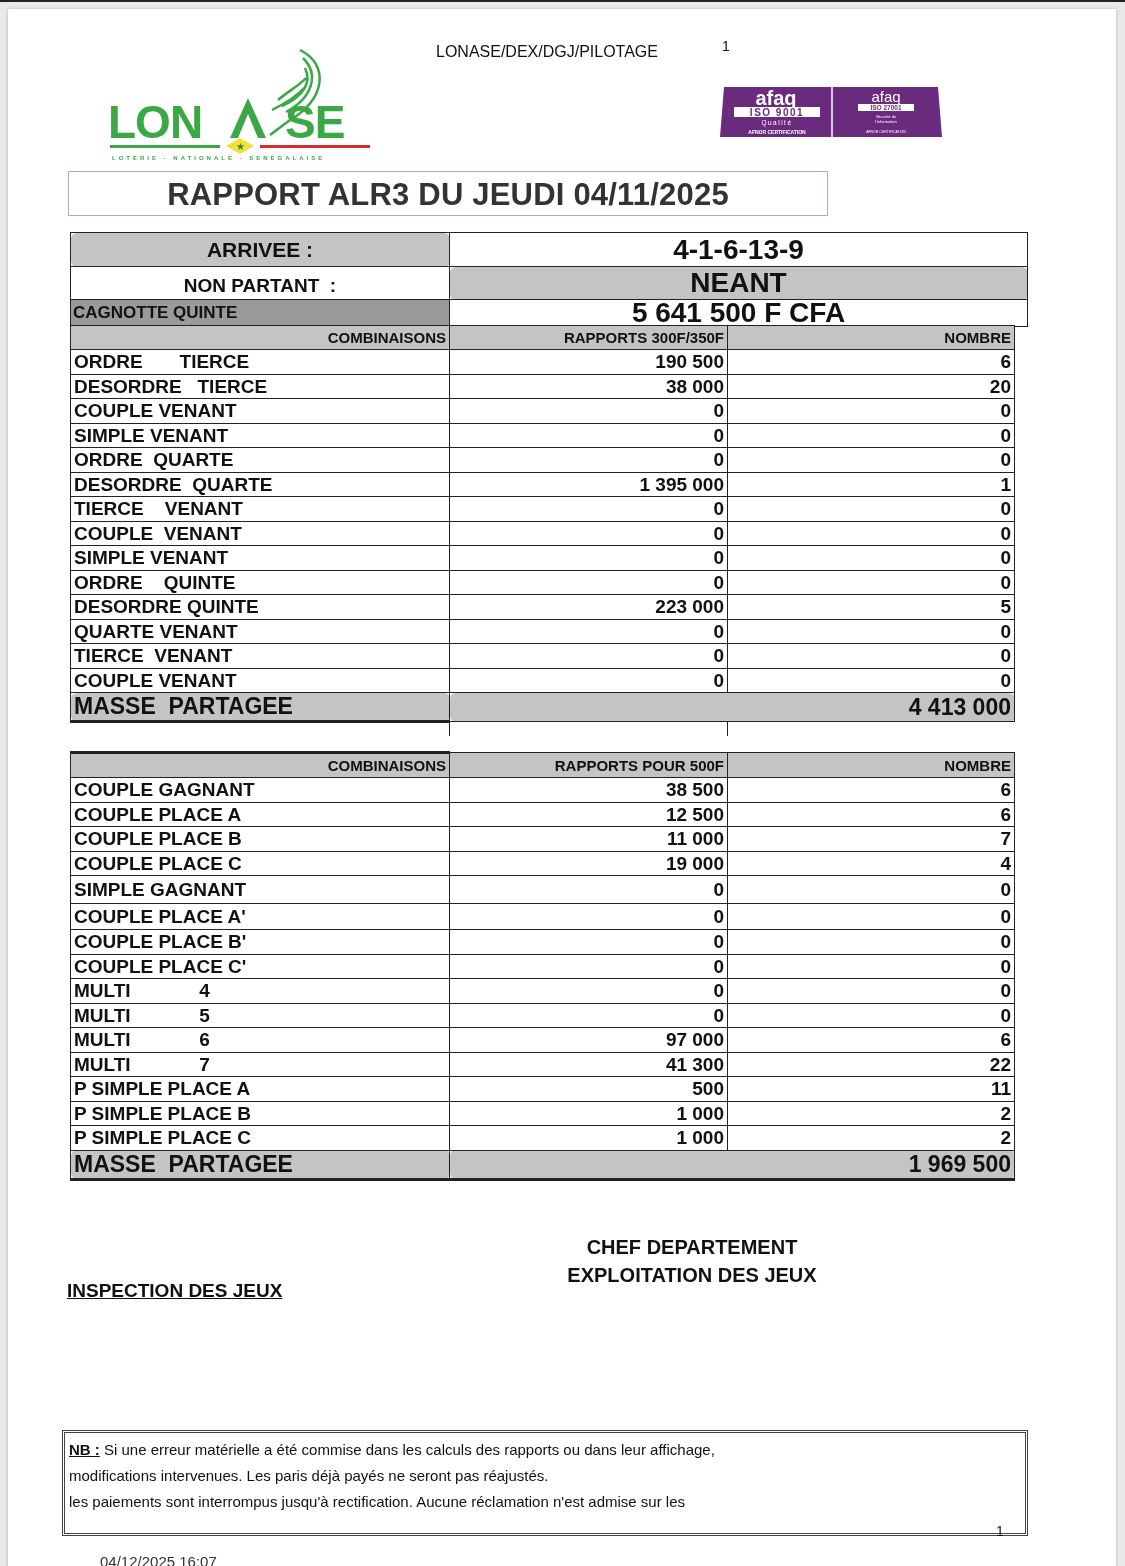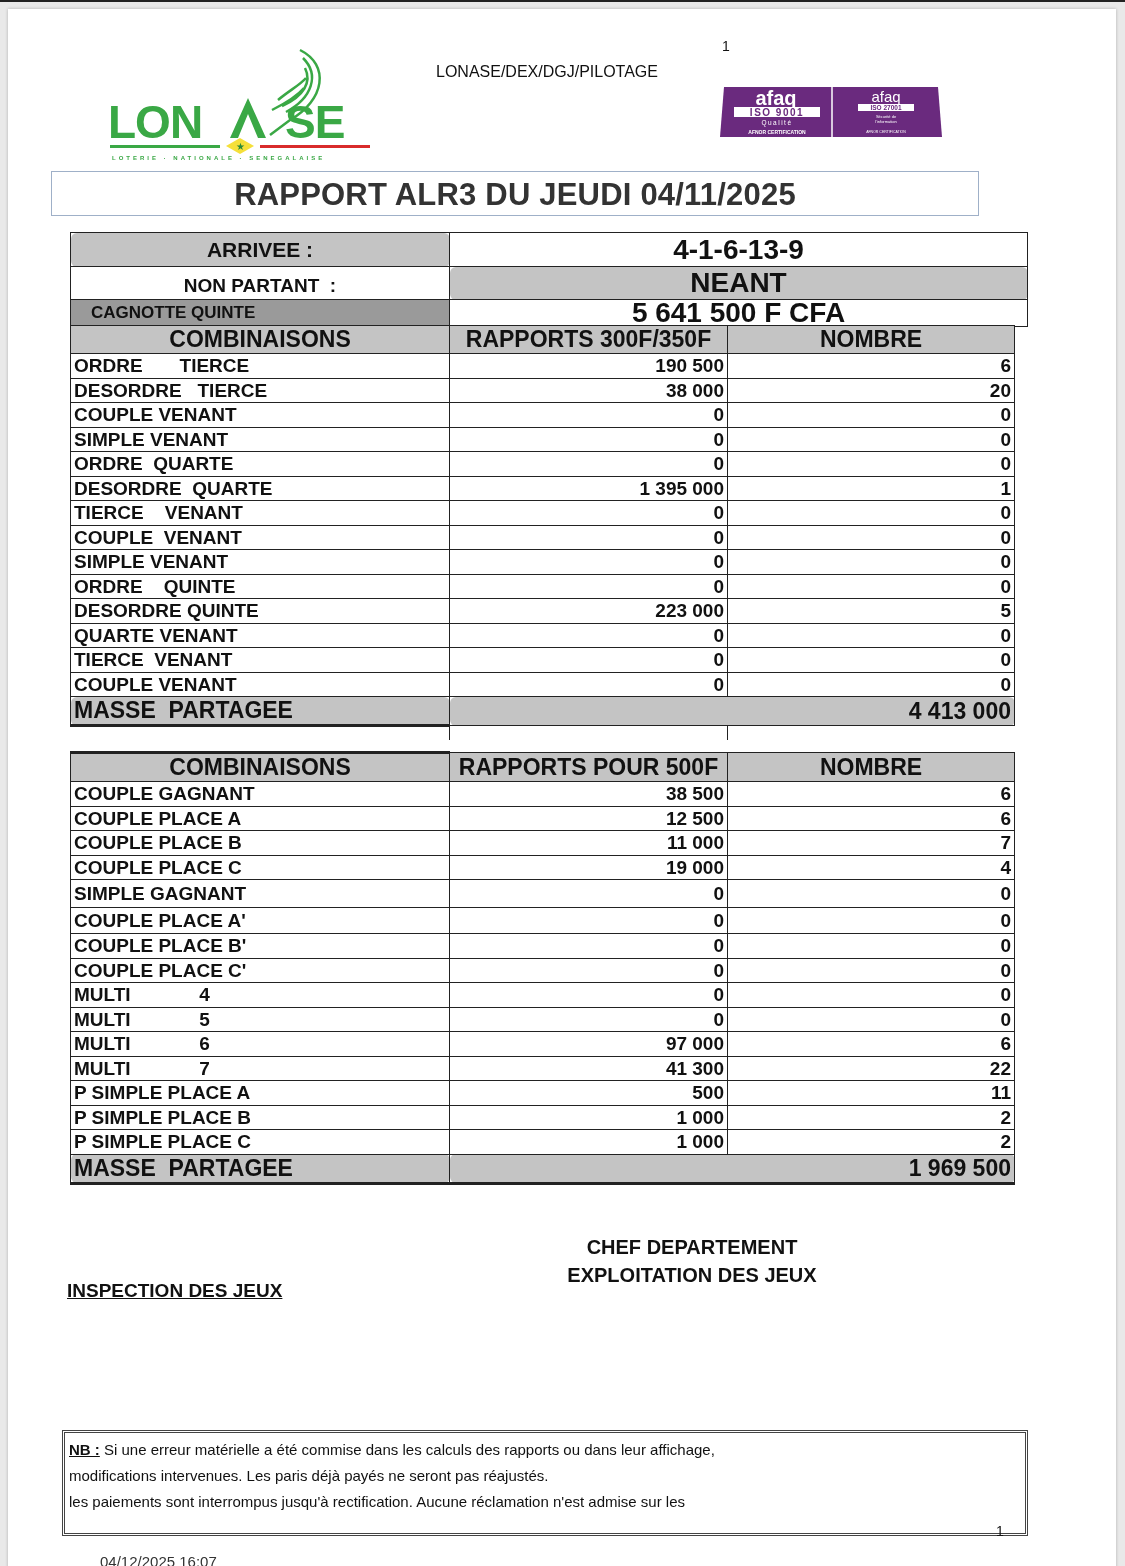--- a/index.html
+++ b/index.html
@@ -1,35 +1,35 @@
 <!DOCTYPE html>
 <html><head>
 <meta charset="utf-8">
 <style>
   html, body { margin:0; padding:0; }
   body { width:1125px; height:1566px; background:#e9e9e9; position:relative; overflow:hidden; font-family:"Liberation Sans", sans-serif; color:#111; }
   .topbar { position:absolute; left:0; top:0; width:1125px; height:2px; background:#222; }
   .page { position:absolute; left:8px; top:9px; width:1108px; height:1560px; background:#fff; box-shadow:0 0 3px rgba(0,0,0,0.25); }
   .abs { position:absolute; }
-  .ref { left:436px; top:43px; font-size:16px;margin-top:20px; }
+  .ref { left:436px; top:43px; font-size:16px; }
   .pageno-top { left:722px; top:38px; font-size:14px; }
   .logo { left:100px; top:40px; width:280px; height:125px; }
   .afaq { left:718px; top:83px; width:226px; height:57px; }
-  .title-box { left:51px; top:171px; width:928px; height:45px; border:1px solid #9fb0c8; box-sizing:border-box; text-align:center; }
+  .title-box { left:68px; top:171px; width:760px; height:45px; border:1px solid #9fb0c8; box-sizing:border-box; text-align:center; }
   .title-box span { font-size:31px; font-weight:bold; color:#333; line-height:45px; letter-spacing:0.2px; }
   table.t { position:absolute; border-collapse:collapse; table-layout:fixed; }
   table.t td { border:1.5px solid #222; padding:0 3px; font-weight:bold; white-space:pre; overflow:hidden; }
   .c1 { width:379px; } .c2 { width:278px; } .c3 { width:287px; }
   .grey { background:#c4c4c4;border-radius:6px; }
   .dgrey { background:#9a9a9a; }
   .r { text-align:right; }
   .ctr { text-align:center; }
   .hdrtbl td { font-size:20px; }
   .row td { height:23.5px; font-size:19px; line-height:23px; }
-  .colhdr td { height:23px; font-size:23px; text-align:center; }
+  .colhdr td { height:23px; font-size:15px; text-align:right; }
   .masse td { height:25px; font-size:23px; }
   .big { font-size:28px !important; }
   .sig1 { left:552px; top:1233px; width:280px; text-align:center; font-weight:bold; font-size:20px; line-height:28px; }
   .insp { left:67px; top:1280px; font-weight:bold; font-size:19px; text-decoration:underline; }
   .nb-box { left:62px; top:1430px; width:966px; height:106px; border:3px double #444; box-sizing:border-box; padding:4px 4px; font-size:15px; line-height:26px; }
   .nb-lbl { font-weight:bold; text-decoration:underline; }
   .stamp { left:100px; top:1523px; font-size:15px; color:#333;margin-top:30px; }
   .pageno-bot { left:996px; top:1523px; font-size:14px; }
 </style>
 </head>
@@ -91,21 +91,21 @@
   <tbody>
       <tr style="height:34px">
     <td class="grey ctr" style="font-size:21px">ARRIVEE :</td>
     <td class="ctr big">4-1-6-13-9</td>
   </tr>
   <tr style="height:31px">
     <td class="ctr" style="font-size:19px; padding-top:6px">NON PARTANT  :</td>
     <td class="grey ctr big">NEANT</td>
   </tr>
   <tr style="height:27px">
-    <td class="dgrey" style="font-size:17px; padding-left:20px">CAGNOTTE QUINTE</td>
+    <td class="dgrey" style="font-size:17px; padding-left:2px">CAGNOTTE QUINTE</td>
     <td class="ctr big" style="line-height:24px">5 641 500 F CFA</td>
   </tr>
 </tbody>
   </table>
 
 <table class="t" style="left:70px; top:325px;">
   <colgroup>
       <col class="c1">
       <col class="c2">
       <col class="c3">

